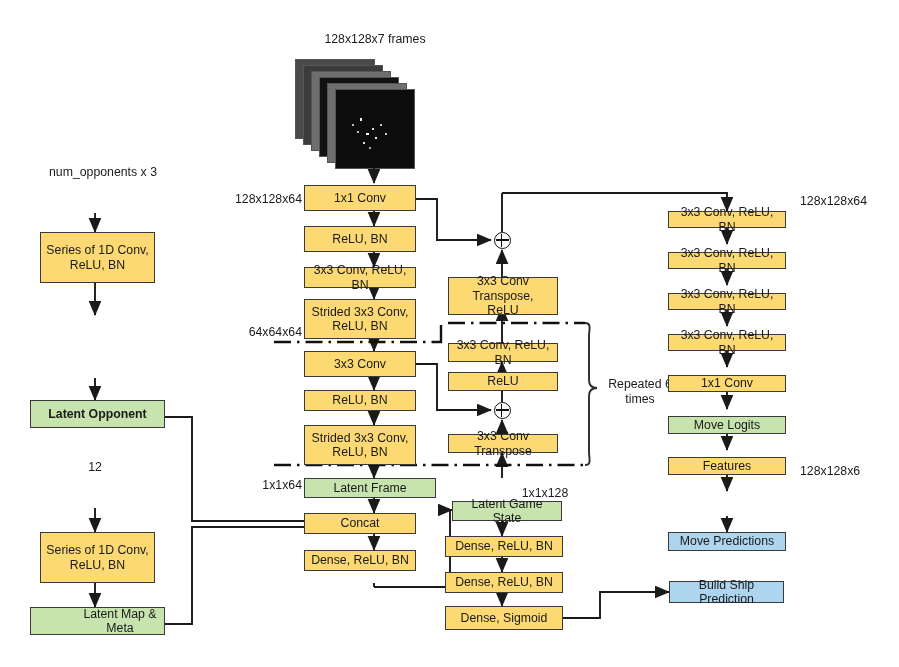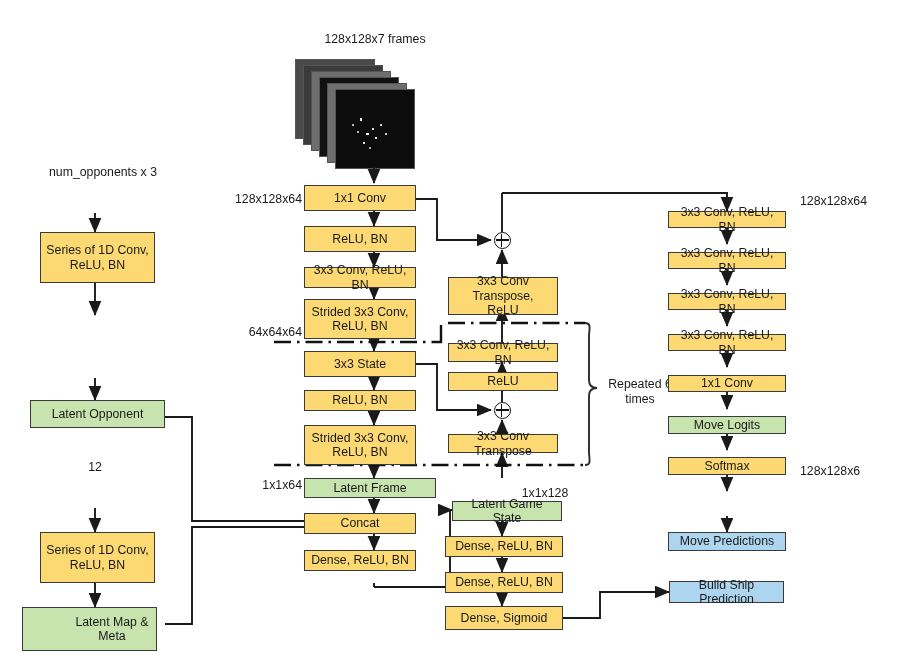--- a/index.html
+++ b/index.html
@@ -184,37 +184,37 @@
                C593,388 589,390 589,396 L589,452 C589,459 592,465 585,465"></path>
     </g>
   </svg>
 
   <div class="plus" style="left:493.5px; top:232px;"></div>
   <div class="plus" style="left:493.5px; top:402px;"></div>
 
   <div class="lbl c" style="left:33px; top:165px; width:140px;">num_opponents x 3</div>
   <div class="node yellow" style="left:40px; top:232px; width:115px; height:51px;">Series of 1D Conv,
 ReLU, BN</div>
-  <div class="node green" style="left:30px; top:400px; width:135px; height:28px;">Latent Opponent</div>
+  <div class="node green" style="left:30px; top:400px; width:135px; height:28px;font-weight:bold;">Latent Opponent</div>
 
   <div class="lbl c" style="left:55px; top:460px; width:80px;">12</div>
   <div class="node yellow" style="left:40px; top:532px; width:115px; height:51px;">Series of 1D Conv,
 ReLU, BN</div>
-  <div class="node green" style="left:22px; top:607px; width:135px; height:44px;padding-left:48px;">Latent Map &amp; Meta</div>
+  <div class="node green" style="left:30px; top:607px; width:135px; height:28px;padding-left:48px;">Latent Map &amp; Meta</div>
 
   <div class="lbl r" style="left:212px; top:192px; width:90px;">128x128x64</div>
   <div class="lbl r" style="left:222px; top:325px; width:80px;">64x64x64</div>
   <div class="lbl r" style="left:232px; top:478px; width:70px;">1x1x64</div>
 
   <div class="node yellow" style="left:304px; top:185px; width:112px; height:26px;">1x1 Conv</div>
   <div class="node yellow" style="left:304px; top:226px; width:112px; height:26px;">ReLU, BN</div>
   <div class="node yellow" style="left:304px; top:267px; width:112px; height:21px;">3x3 Conv, ReLU, BN</div>
   <div class="node yellow" style="left:304px; top:299px; width:112px; height:40px;">Strided 3x3 Conv,
 ReLU, BN</div>
-  <div class="node yellow" style="left:304px; top:351px; width:112px; height:26px;">3x3 State</div>
+  <div class="node yellow" style="left:304px; top:351px; width:112px; height:26px;">3x3 Conv</div>
   <div class="node yellow" style="left:304px; top:390px; width:112px; height:21px;">ReLU, BN</div>
   <div class="node yellow" style="left:304px; top:425px; width:112px; height:40px;">Strided 3x3 Conv,
 ReLU, BN</div>
   <div class="node green" style="left:304px; top:478px; width:132px; height:20px;">Latent Frame</div>
   <div class="node yellow" style="left:304px; top:513px; width:112px; height:21px;">Concat</div>
   <div class="node yellow" style="left:304px; top:550px; width:112px; height:21px;">Dense, ReLU, BN</div>
 
   <div class="node yellow" style="left:448px; top:277px; width:110px; height:38px;">3x3 Conv Transpose,
 ReLU</div>
   <div class="node yellow" style="left:448px; top:343px; width:110px; height:19px;">3x3 Conv, ReLU, BN</div>
@@ -234,16 +234,16 @@
 
   <div class="lbl" style="left:800px; top:194px;">128x128x64</div>
   <div class="lbl" style="left:800px; top:440px;margin-top:24px;">128x128x6</div>
 
   <div class="node yellow" style="left:668px; top:211px; width:118px; height:17px;">3x3 Conv, ReLU, BN</div>
   <div class="node yellow" style="left:668px; top:252px; width:118px; height:17px;">3x3 Conv, ReLU, BN</div>
   <div class="node yellow" style="left:668px; top:293px; width:118px; height:17px;">3x3 Conv, ReLU, BN</div>
   <div class="node yellow" style="left:668px; top:334px; width:118px; height:17px;">3x3 Conv, ReLU, BN</div>
   <div class="node yellow" style="left:668px; top:375px; width:118px; height:17px;">1x1 Conv</div>
   <div class="node green" style="left:668px; top:416px; width:118px; height:18px;">Move Logits</div>
-  <div class="node yellow" style="left:668px; top:457px; width:118px; height:18px;">Softmax</div>
+  <div class="node yellow" style="left:668px; top:457px; width:118px; height:18px;">Features</div>
   <div class="node blue" style="left:668px; top:532px; width:118px; height:19px;">Move Predictions</div>
 
 </div>
 
 </body></html>

